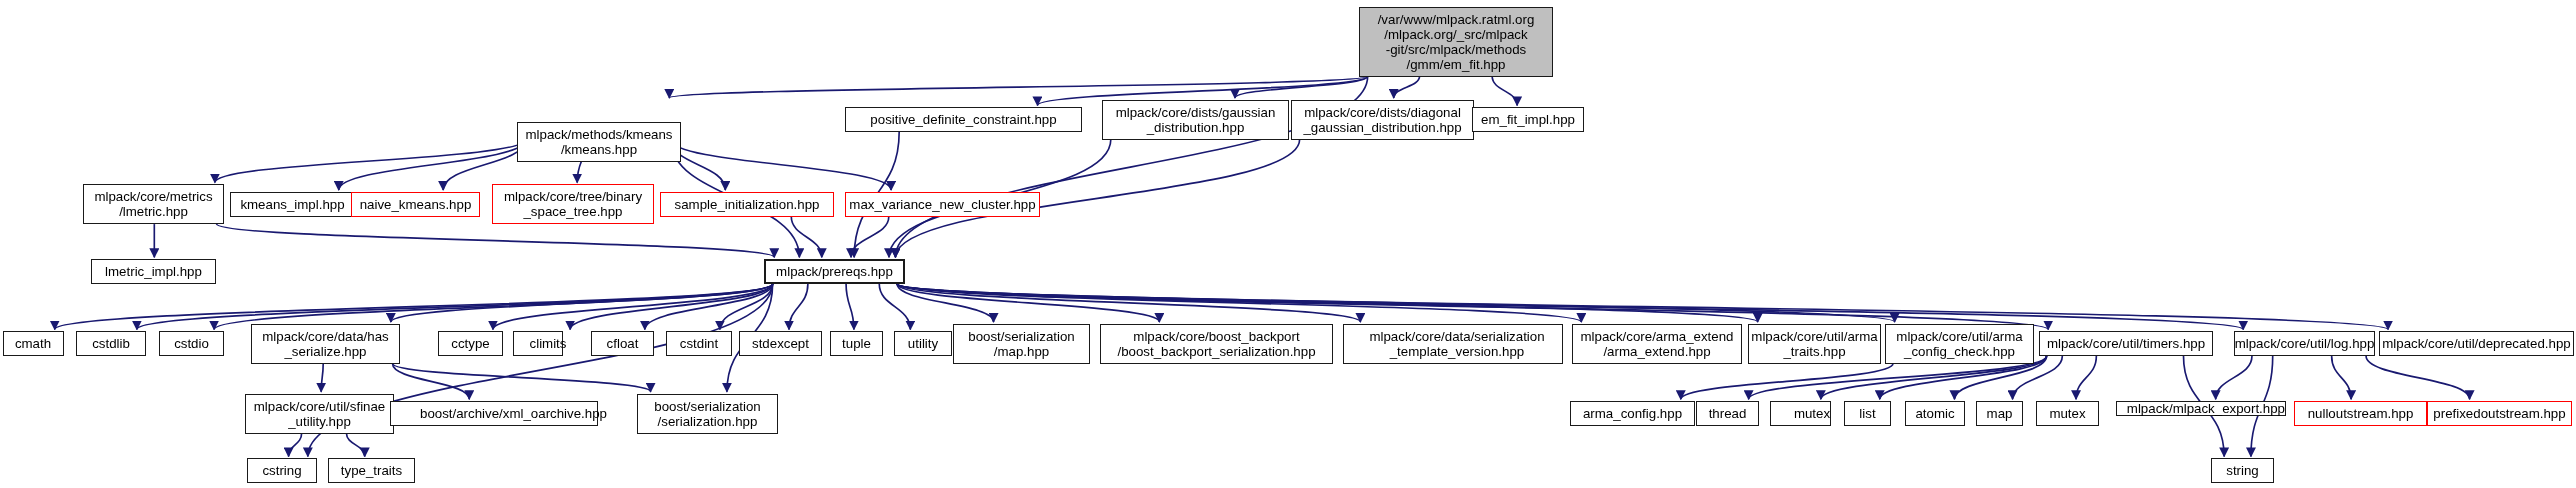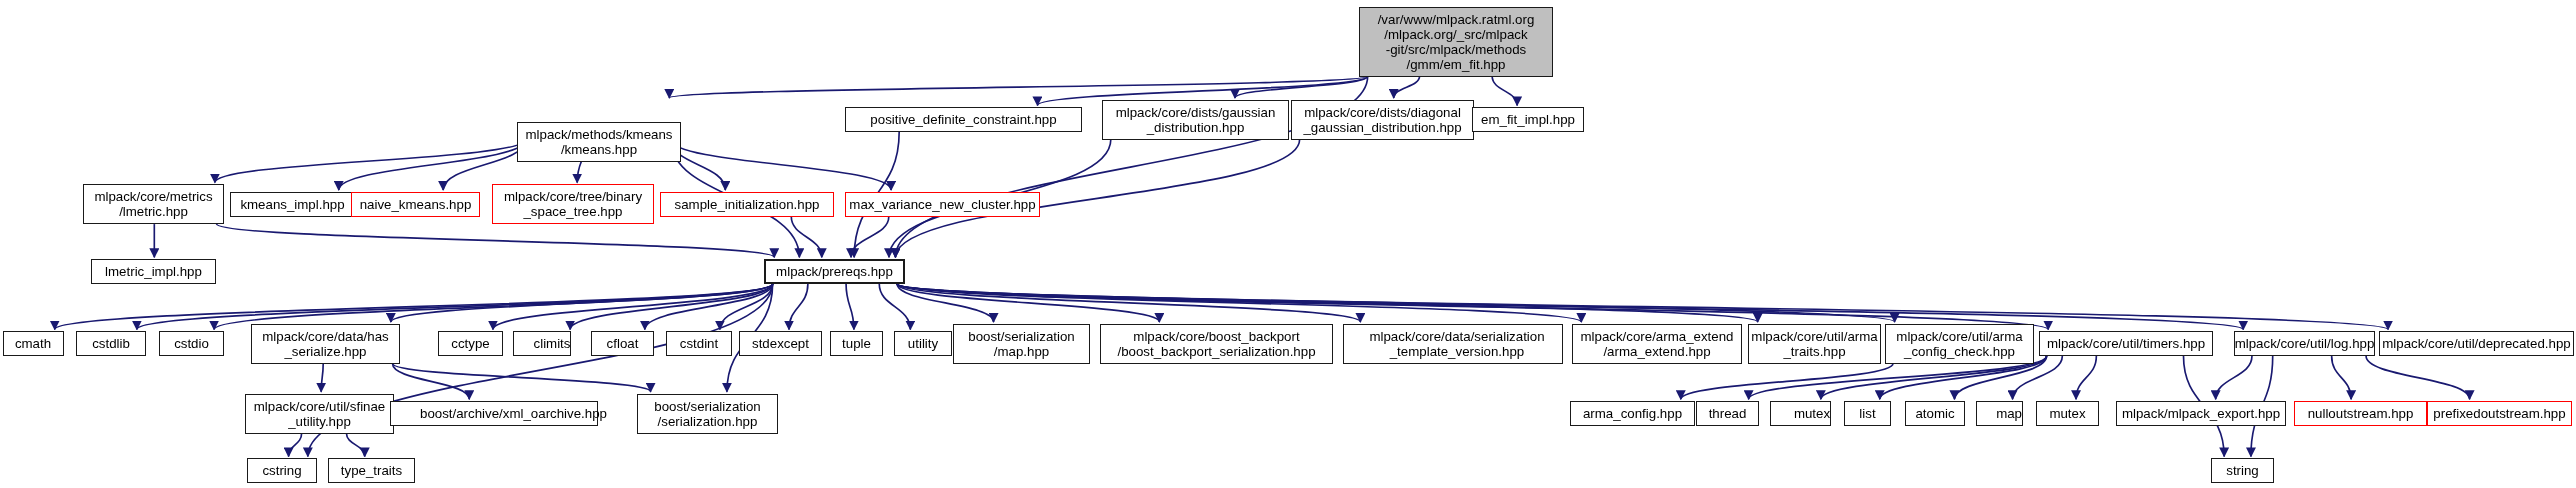--- a/index.html
+++ b/index.html
@@ -156,21 +156,21 @@
     <div class="node plain" style="left: 159px; top: 331px; width: 65px; height: 25px;">
       <div class="nline">cstdio</div>
     </div>
     <div class="node plain" style="left: 251px; top: 324px; width: 149px; height: 40px;">
       <div class="nline">mlpack/core/data/has</div>
       <div class="nline">_serialize.hpp</div>
     </div>
     <div class="node plain" style="left: 438px; top: 331px; width: 65px; height: 25px;">
       <div class="nline">cctype</div>
     </div>
-    <div class="node plain" style="left: 513px; top: 331px; width: 58px; height: 25px; padding-left: 20px;">
+    <div class="node plain" style="left: 513px; top: 331px; width: 50px; height: 25px; padding-left: 20px;">
       <div class="nline">climits</div>
     </div>
     <div class="node plain" style="left: 591px; top: 331px; width: 63px; height: 25px;">
       <div class="nline">cfloat</div>
     </div>
     <div class="node plain" style="left: 666px; top: 331px; width: 66px; height: 25px;">
       <div class="nline">cstdint</div>
     </div>
     <div class="node plain" style="left: 739px; top: 331px; width: 83px; height: 25px;">
       <div class="nline">stdexcept</div>
@@ -233,27 +233,27 @@
     </div>
     <div class="node plain" style="left: 1770px; top: 401px; width: 61px; height: 25px; padding-left: 23px;">
       <div class="nline">mutex</div>
     </div>
     <div class="node plain" style="left: 1844px; top: 401px; width: 47px; height: 25px;">
       <div class="nline">list</div>
     </div>
     <div class="node plain" style="left: 1905px; top: 401px; width: 60px; height: 25px;">
       <div class="nline">atomic</div>
     </div>
-    <div class="node plain" style="left: 1976px; top: 401px; width: 47px; height: 25px; align-items: flex-end;">
+    <div class="node plain" style="left: 1976px; top: 401px; width: 47px; height: 25px;">
       <div class="nline">map</div>
     </div>
     <div class="node plain" style="left: 2036px; top: 401px; width: 63px; height: 25px;">
       <div class="nline">mutex</div>
     </div>
-    <div class="node plain" style="left: 2116px; top: 401px; width: 170px; height: 25px;">
+    <div class="node plain" style="left: 2116px; top: 401px; width: 170px; height: 15px; align-items: flex-end;">
       <div class="nline">mlpack/mlpack_export.hpp</div>
     </div>
     <div class="node truncated" style="left: 2294px; top: 401px; width: 133px; height: 25px;">
       <div class="nline">nulloutstream.hpp</div>
     </div>
     <div class="node truncated" style="left: 2427px; top: 401px; width: 145px; height: 25px;">
       <div class="nline">prefixedoutstream.hpp</div>
     </div>
     <div class="node plain" style="left: 247px; top: 458px; width: 70px; height: 25px;">
       <div class="nline">cstring</div>

